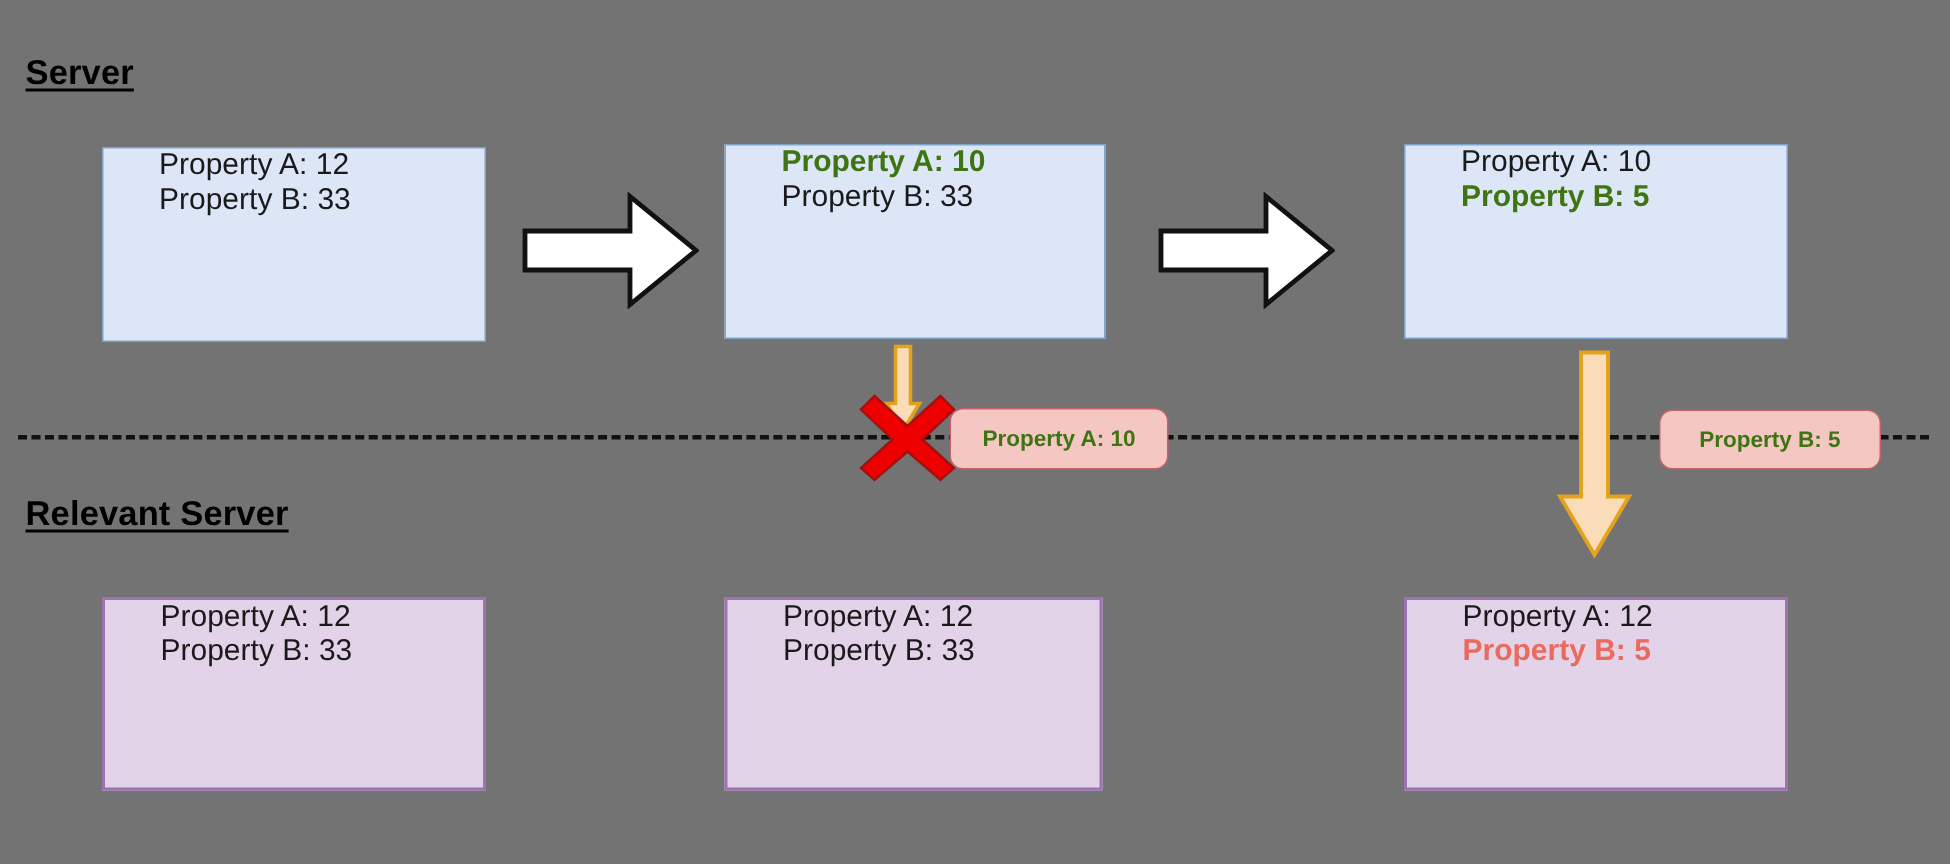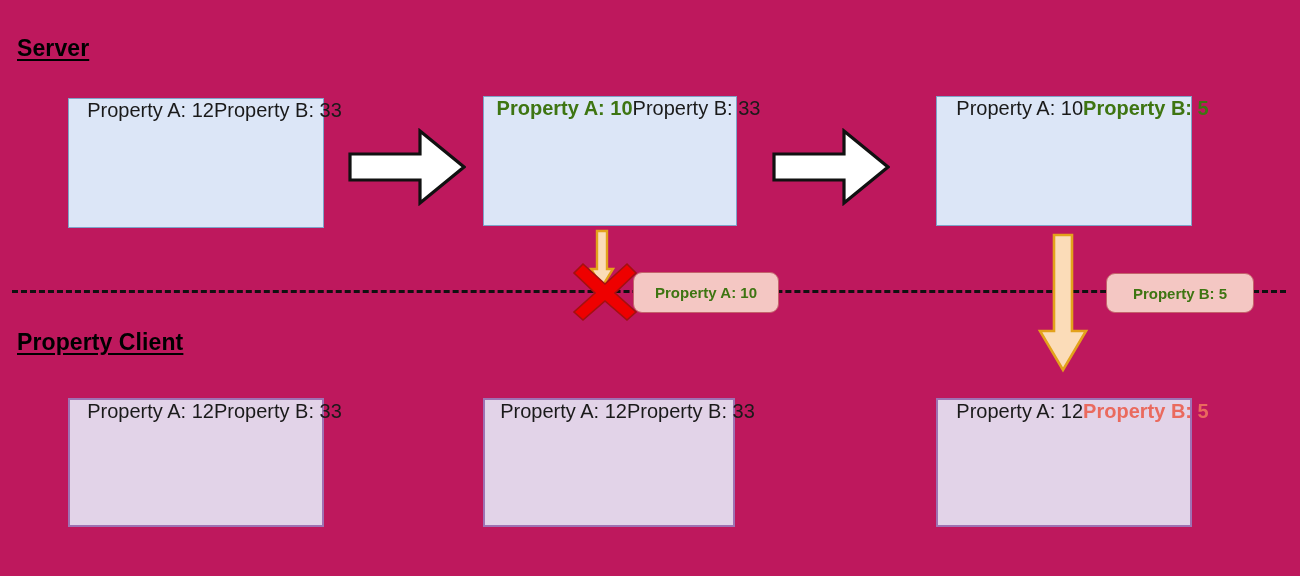--- a/index.html
+++ b/index.html
@@ -9,21 +9,21 @@
   }
   body {
     font-family: "Liberation Sans", sans-serif;
     -webkit-font-smoothing: antialiased;
   }
   #canvas {
     position: relative;
     width: 1300px;
     height: 576px;
     overflow: hidden;
-    background: #be185d;
+    background: #737373;
   }
 
   
   .section-title {
     position: absolute;
     font-size: 23px;
     font-weight: bold;
     color: #000000;
     text-decoration: underline;
     text-underline-offset: 3px;
@@ -31,22 +31,22 @@
     white-space: nowrap;
   }
   #server-title  { left: 17px;  top: 35px; }
   #client-title  { left: 17px;  top: 329px; }
 
   
   .state-box {
     position: absolute;
     box-sizing: border-box;
     display: flex;
-    flex-direction: row;
-    justify-content: center;
+    flex-direction: column;
+    justify-content: flex-start;
     padding-left: 37px;
   }
   .state-box.server {
     background: #dce6f7;
     border: 1.6px solid #7ea3c9;
   }
   .state-box.client {
     background: #e2d3e8;
     border: 2px solid #9e72b3;
   }
@@ -127,21 +127,21 @@
   #msg-badge-1 { left: 633px;  top: 272px; width: 146px; height: 41px; }
   #msg-badge-2 { left: 1106px; top: 273px; width: 148px; height: 40px; }
 </style>
 </head>
 <body>
 
 <div id="canvas">
 
   <div id="server-title" class="section-title">Server</div>
 
-  <div id="client-title" class="section-title">Property Client</div>
+  <div id="client-title" class="section-title">Relevant Server</div>
 
   <div id="server-box-1" class="state-box server">
     <div class="prop-line">Property A: 12</div>
     <div class="prop-line gap">Property B: 33</div>
   </div>
 
   <div id="server-box-2" class="state-box server">
     <div class="prop-line hl-green">Property A: 10</div>
     <div class="prop-line gap">Property B: 33</div>
   </div>

